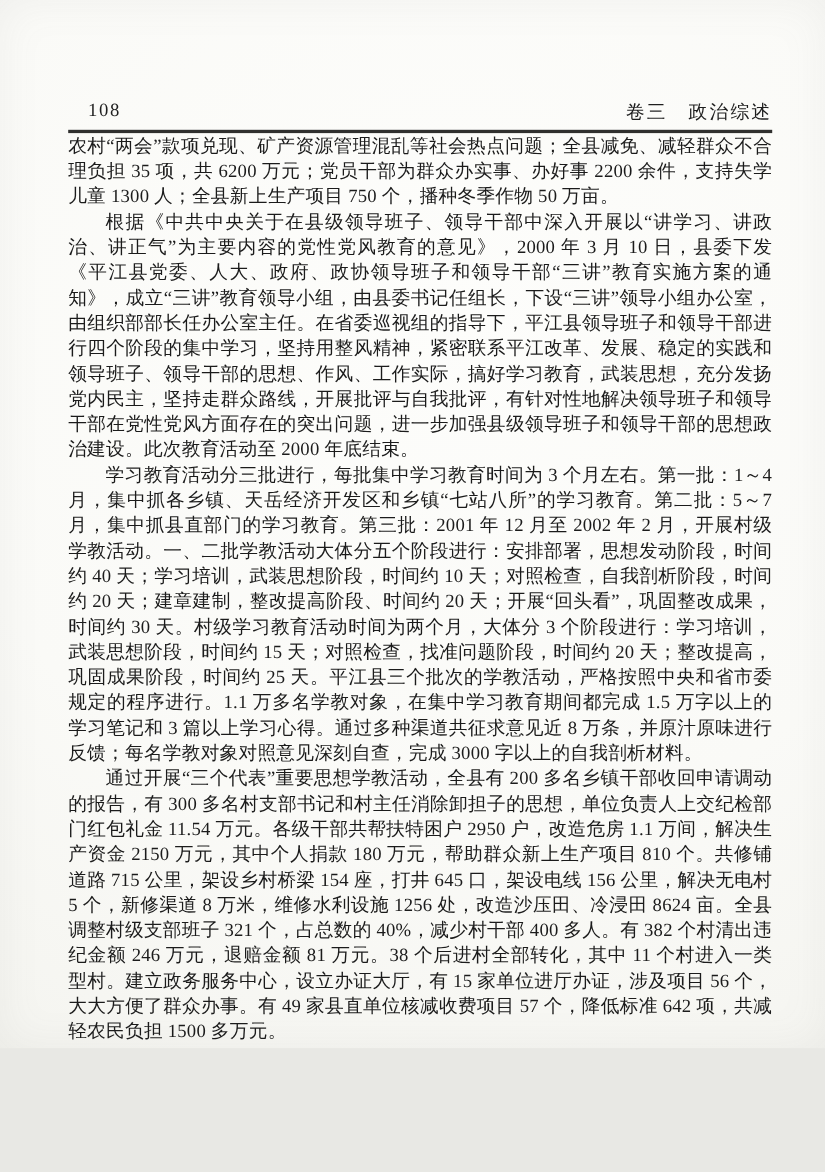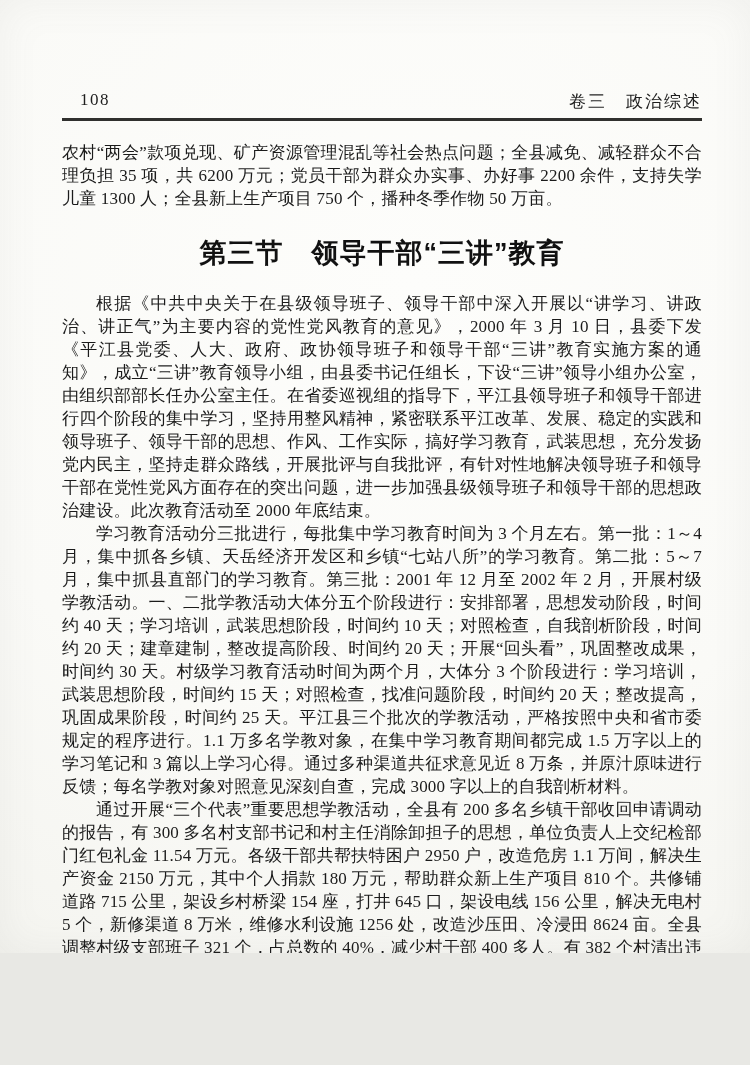--- a/index.html
+++ b/index.html
@@ -50,21 +50,21 @@
   }
   .body-text {
     margin: 0;
     font-size: 17px;
     line-height: 23px;
     text-align: justify;
     color: #1b1b1b;
     letter-spacing: 0.2px;
   }
   .body-text.first {
-    margin-top: 20px;
+    margin-top: 0;
   }
   .indent {
     text-indent: 2em;
   }
   .section-heading {
     margin: 25px 0 21px 0;
     text-align: center;
     font-family: "Liberation Sans", "DejaVu Sans", sans-serif;
     font-weight: 700;
     font-size: 27px;
@@ -80,21 +80,20 @@
 
     <header class="page-header">
       <span class="page-num">108</span>
       <span class="volume-title">卷三　政治综述</span>
     </header>
 
     <hr class="header-rule">
 
     <p class="body-text first">农村“两会”款项兑现、矿产资源管理混乱等社会热点问题；全县减免、减轻群众不合理负担 35 项，共 6200 万元；党员干部为群众办实事、办好事 2200 余件，支持失学儿童 1300 人；全县新上生产项目 750 个，播种冬季作物 50 万亩。</p>
 
-    <h1 class="section-heading">第三节　领导干部“三讲”教育</h1>
 
     <p class="body-text indent">根据《中共中央关于在县级领导班子、领导干部中深入开展以“讲学习、讲政治、讲正气”为主要内容的党性党风教育的意见》，2000 年 3 月 10 日，县委下发《平江县党委、人大、政府、政协领导班子和领导干部“三讲”教育实施方案的通知》，成立“三讲”教育领导小组，由县委书记任组长，下设“三讲”领导小组办公室，由组织部部长任办公室主任。在省委巡视组的指导下，平江县领导班子和领导干部进行四个阶段的集中学习，坚持用整风精神，紧密联系平江改革、发展、稳定的实践和领导班子、领导干部的思想、作风、工作实际，搞好学习教育，武装思想，充分发扬党内民主，坚持走群众路线，开展批评与自我批评，有针对性地解决领导班子和领导干部在党性党风方面存在的突出问题，进一步加强县级领导班子和领导干部的思想政治建设。此次教育活动至 2000 年底结束。</p>
 
 
 
     <p class="body-text indent">学习教育活动分三批进行，每批集中学习教育时间为 3 个月左右。第一批：1～4 月，集中抓各乡镇、天岳经济开发区和乡镇“七站八所”的学习教育。第二批：5～7 月，集中抓县直部门的学习教育。第三批：2001 年 12 月至 2002 年 2 月，开展村级学教活动。一、二批学教活动大体分五个阶段进行：安排部署，思想发动阶段，时间约 40 天；学习培训，武装思想阶段，时间约 10 天；对照检查，自我剖析阶段，时间约 20 天；建章建制，整改提高阶段、时间约 20 天；开展“回头看”，巩固整改成果，时间约 30 天。村级学习教育活动时间为两个月，大体分 3 个阶段进行：学习培训，武装思想阶段，时间约 15 天；对照检查，找准问题阶段，时间约 20 天；整改提高，巩固成果阶段，时间约 25 天。平江县三个批次的学教活动，严格按照中央和省市委规定的程序进行。1.1 万多名学教对象，在集中学习教育期间都完成 1.5 万字以上的学习笔记和 3 篇以上学习心得。通过多种渠道共征求意见近 8 万条，并原汁原味进行反馈；每名学教对象对照意见深刻自查，完成 3000 字以上的自我剖析材料。</p>
 
     <p class="body-text indent">通过开展“三个代表”重要思想学教活动，全县有 200 多名乡镇干部收回申请调动的报告，有 300 多名村支部书记和村主任消除卸担子的思想，单位负责人上交纪检部门红包礼金 11.54 万元。各级干部共帮扶特困户 2950 户，改造危房 1.1 万间，解决生产资金 2150 万元，其中个人捐款 180 万元，帮助群众新上生产项目 810 个。共修铺道路 715 公里，架设乡村桥梁 154 座，打井 645 口，架设电线 156 公里，解决无电村 5 个，新修渠道 8 万米，维修水利设施 1256 处，改造沙压田、冷浸田 8624 亩。全县调整村级支部班子 321 个，占总数的 40%，减少村干部 400 多人。有 382 个村清出违纪金额 246 万元，退赔金额 81 万元。38 个后进村全部转化，其中 11 个村进入一类型村。建立政务服务中心，设立办证大厅，有 15 家单位进厅办证，涉及项目 56 个，大大方便了群众办事。有 49 家县直单位核减收费项目 57 个，降低标准 642 项，共减轻农民负担 1500 多万元。</p>
 
   </div>

